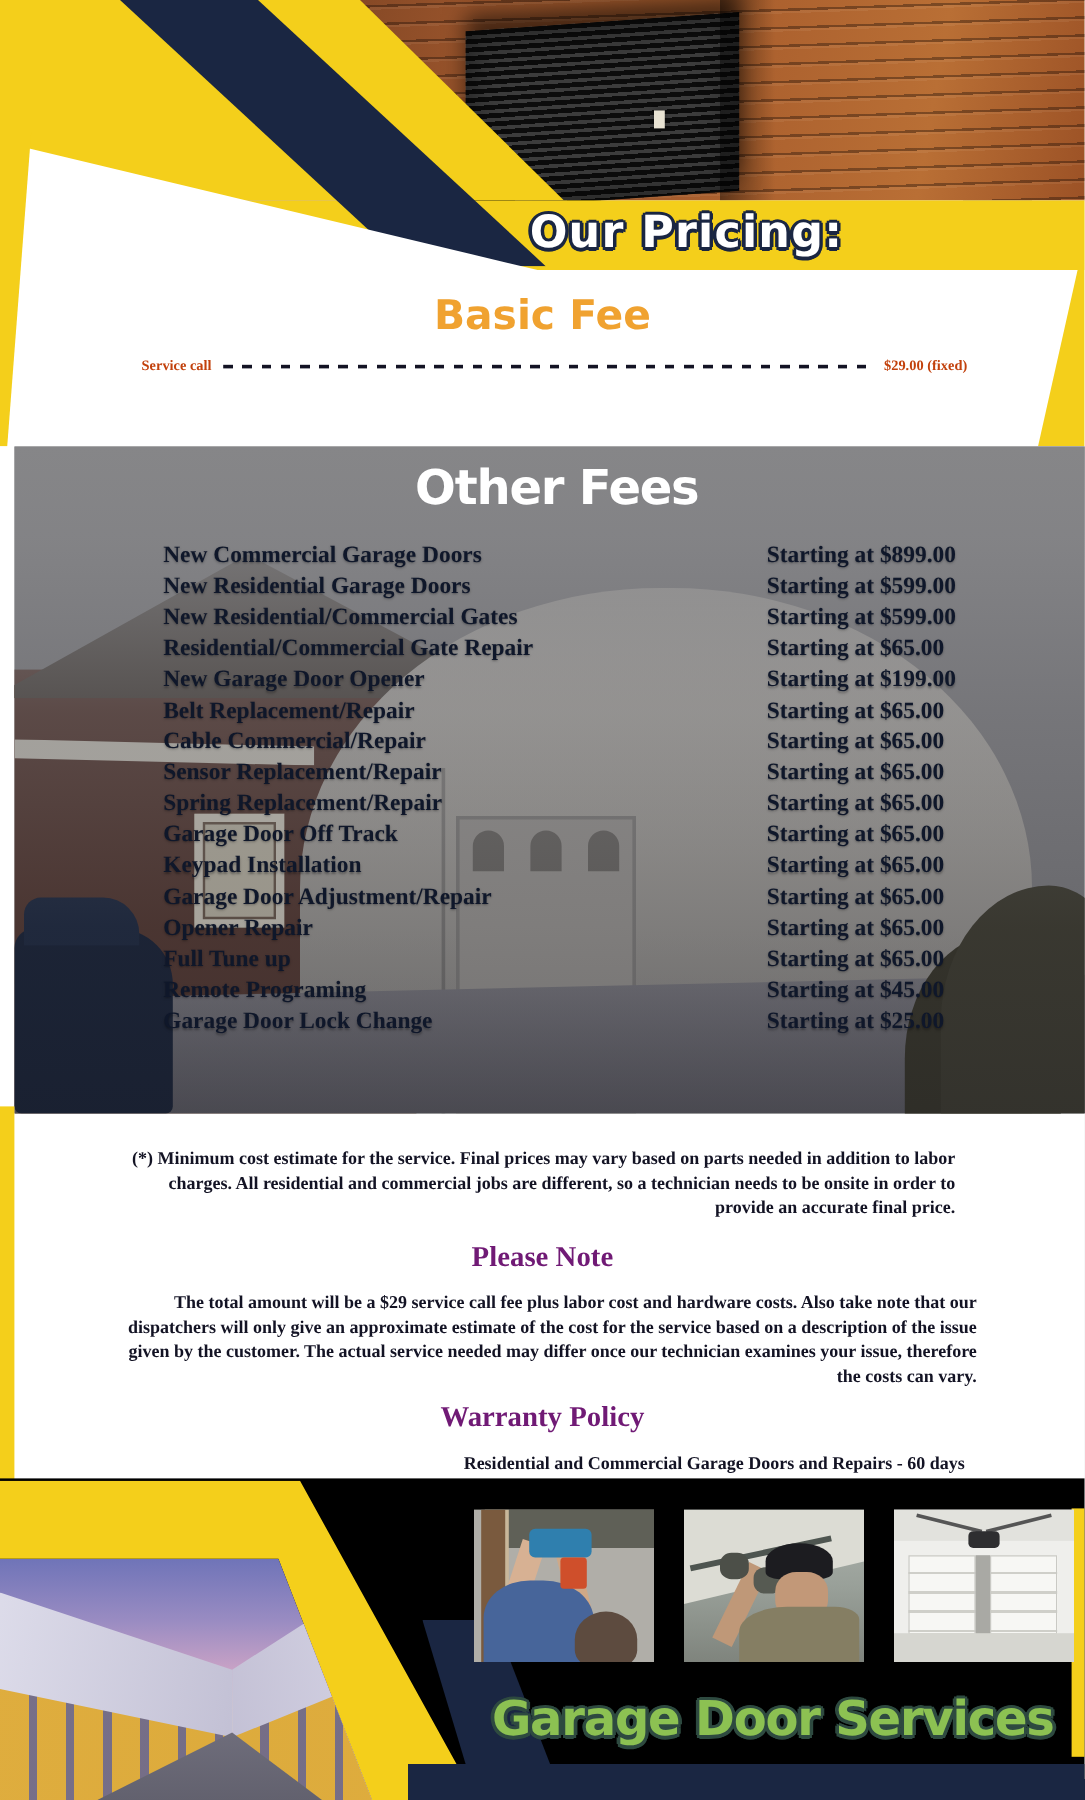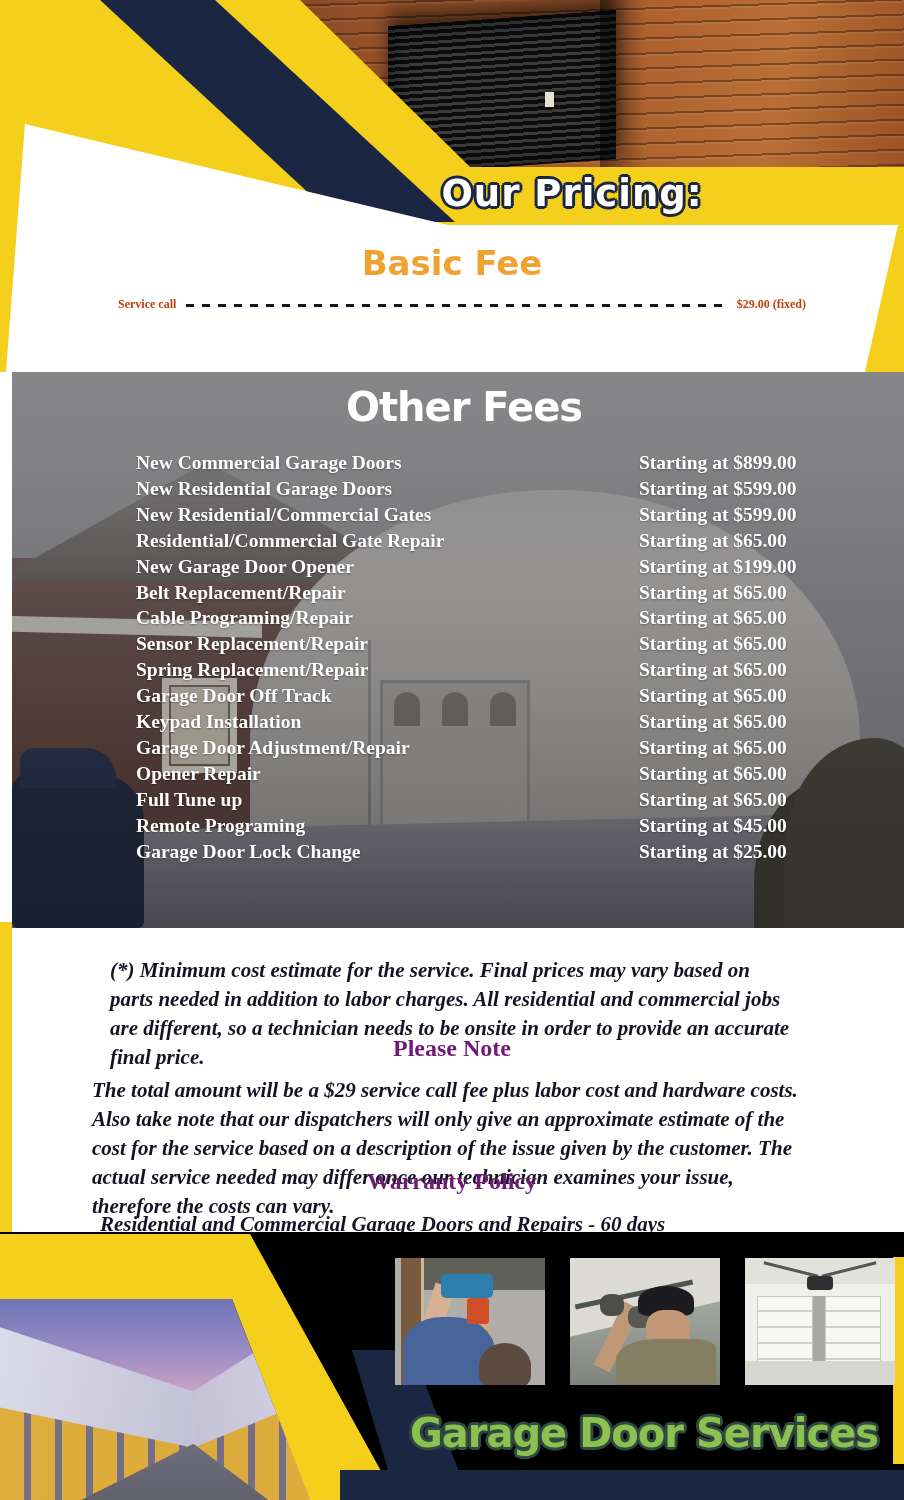--- a/index.html
+++ b/index.html
@@ -66,25 +66,25 @@
   .driveway{position:absolute;left:0;bottom:0;width:904px;height:116px;
      background:linear-gradient(180deg,#85848a,#626168);clip-path:polygon(0 18%,100% 0,100% 100%,0 100%);}
   .bush{position:absolute;right:-18px;bottom:0;width:150px;height:190px;background:#3c3a2a;
      border-radius:60% 40% 0 0;box-shadow:-40px 30px 0 -10px #343222;}
   .fees-overlay{position:absolute;inset:0;
      background:linear-gradient(180deg,rgba(134,134,136,.96) 0%,rgba(130,130,133,.82) 14%,rgba(98,98,104,.45) 40%,rgba(52,52,60,.35) 72%,rgba(40,40,48,.42) 100%);}
   .fees-heading{position:absolute;top:12px;left:0;width:904px;text-align:center;
      font-family:"DejaVu Sans", sans-serif;font-weight:800;font-size:40px;letter-spacing:-1px;color:#fff;}
   .fee-list{position:absolute;top:78px;left:124px;width:672px;}
   .fee-row{display:grid;grid-template-columns:503px 1fr;line-height:25.9px;
-     font-size:19.5px;font-weight:bold;color:#ffffff;text-shadow:0 1px 2px rgba(0,0,0,.35);}
+     font-size:19.5px;font-weight:bold;color:#0f172a;text-shadow:0 1px 2px rgba(0,0,0,.35);}
 
   
   .notes-left-strip{position:absolute;top:922px;left:0;width:12px;height:318px;background:#f4cf1b;}
-  .para{position:absolute;text-align:left;font-weight:bold;color:#131324;font-size:21px;line-height:1.38;font-style:italic;}
+  .para{position:absolute;text-align:right;font-weight:bold;color:#131324;font-size:15px;line-height:1.38;}
   .p-disclaimer{top:956px;left:110px;right:108px;}
   .h-gold{position:absolute;left:0;width:904px;text-align:center;font-weight:bold;font-size:24px;color:#701a75;}
   .h-please{top:1035px;}
   .p-note{top:1076px;left:92px;right:90px;}
   .h-warranty{top:1168px;}
   .p-warranty{top:1210px;left:100px;right:100px;}
 
   
   .foot{position:absolute;top:1232px;left:0;width:904px;height:268px;background:#000000;overflow:hidden;}
   .foot-yellow{position:absolute;inset:0;background:#f4cf1b;
@@ -224,21 +224,21 @@
           <span>New Garage Door Opener</span>
           <span>Starting at $199.00</span>
         </div>
 
         <div class="fee-row">
           <span>Belt Replacement/Repair</span>
           <span>Starting at $65.00</span>
         </div>
 
         <div class="fee-row">
-          <span>Cable Programing/Repair</span>
+          <span>Cable Commercial/Repair</span>
           <span>Starting at $65.00</span>
         </div>
 
         <div class="fee-row">
           <span>Sensor Replacement/Repair</span>
           <span>Starting at $65.00</span>
         </div>
 
         <div class="fee-row">
           <span>Spring Replacement/Repair</span>

